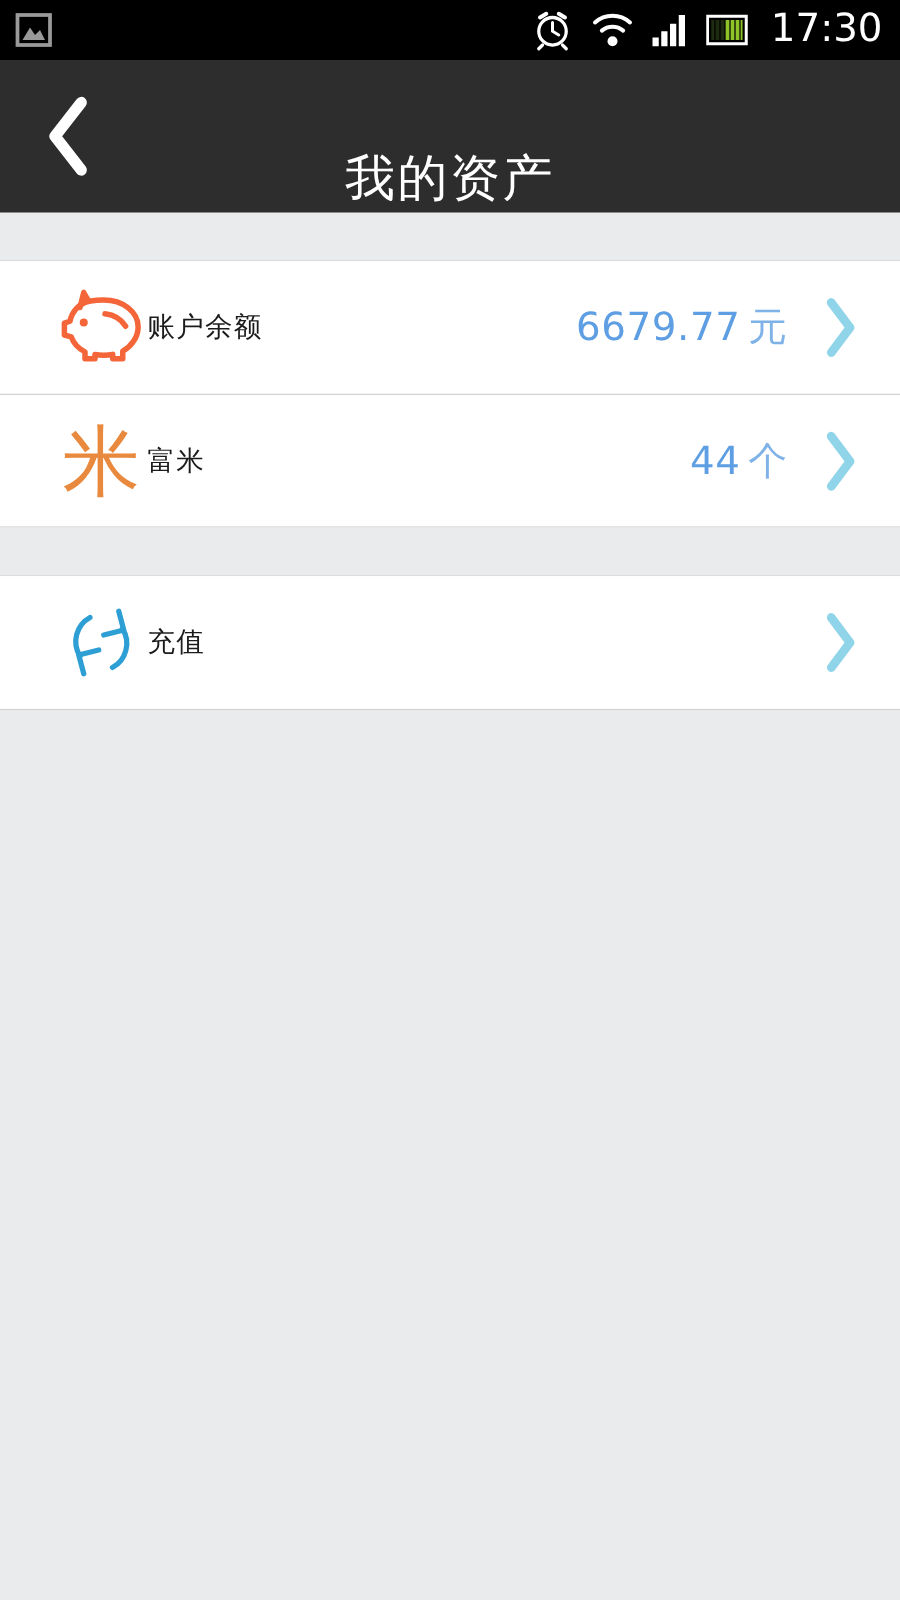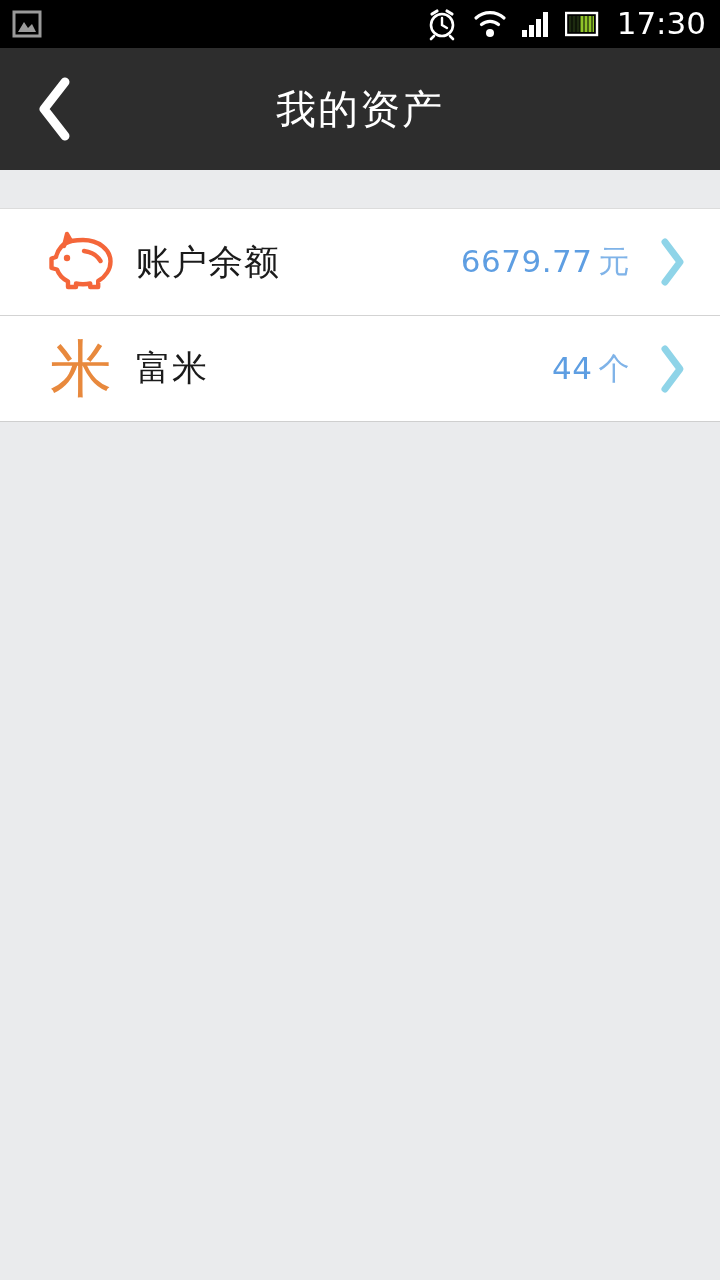--- a/index.html
+++ b/index.html
@@ -41,21 +41,21 @@
     font-family: "DejaVu Sans", "Liberation Sans", sans-serif;
   }
   .icon-svg { display: block; }
 
   
   .app-header {
     position: relative;
     height: 122px;
     background: #2d2d2d;
     display: flex;
-    align-items: center;
+    align-items: flex-end;
   }
   .back-btn {
     width: 110px;
     height: 100%;
     display: flex;
     align-items: center;
     justify-content: center;
     cursor: pointer;
   }
   .header-title {
@@ -94,22 +94,21 @@
 
   .row-icon {
     width: 74px;
     height: 74px;
     display: flex;
     align-items: center;
     justify-content: center;
     flex: 0 0 auto;
   }
   .row-label {
-    margin-left: 18px;
-    font-size: 35px;
+    font-size: 22px;
     color: #1b1b1b;
     letter-spacing: 1px;
     white-space: nowrap;
   }
   .row-spacer { flex: 1 1 auto; }
   .row-value {
     font-size: 31px;
     color: #5e9ee2;
     white-space: nowrap;
     letter-spacing: 0.5px;
@@ -254,14 +253,40 @@
         <svg class="icon-svg" width="30" height="52" viewBox="0 0 30 52">
           <path d="M8 6 L23 26 L8 46" fill="none" stroke="#8fd4e8" stroke-width="7" stroke-linecap="round" stroke-linejoin="round"></path>
         </svg>
       </div>
     </div>
 
   </div>
 
   <div class="gap-md"></div>
 
+  <div class="card">
+
+    <div class="row">
+      <div class="row-icon">
+        <svg class="icon-svg" width="66" height="66" viewBox="0 0 66 66">
+          <g fill="none" stroke="#2e9fd4" stroke-width="4.2" stroke-linecap="round" stroke-linejoin="round">
+            <path d="M50 22 A22 22 0 0 1 42 53"></path>
+            <path d="M16 44 A22 22 0 0 1 24 13"></path>
+            <path d="M35 27 L51 23 L47 8"></path>
+            <path d="M31 39 L15 43 L19 58"></path>
+          </g>
+        </svg>
+      </div>
+      <div class="row-label">充值</div>
+      <div class="row-spacer"></div>
+      <div class="row-value">
+        <span></span><span class="unit"></span>
+      </div>
+      <div class="row-chevron">
+        <svg class="icon-svg" width="30" height="52" viewBox="0 0 30 52">
+          <path d="M8 6 L23 26 L8 46" fill="none" stroke="#8fd4e8" stroke-width="7" stroke-linecap="round" stroke-linejoin="round"></path>
+        </svg>
+      </div>
+    </div>
+
+  </div>
 
 </div>
 
 </body></html>

